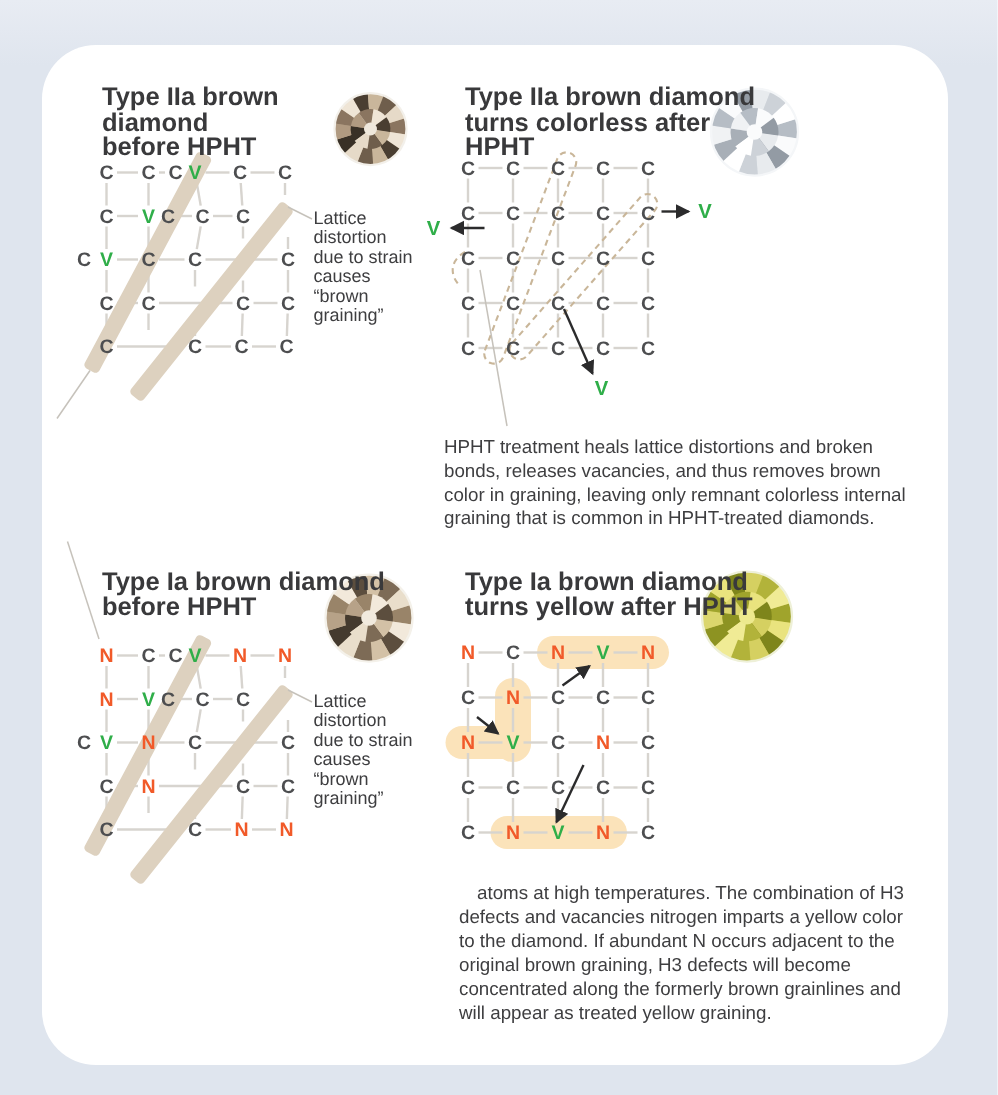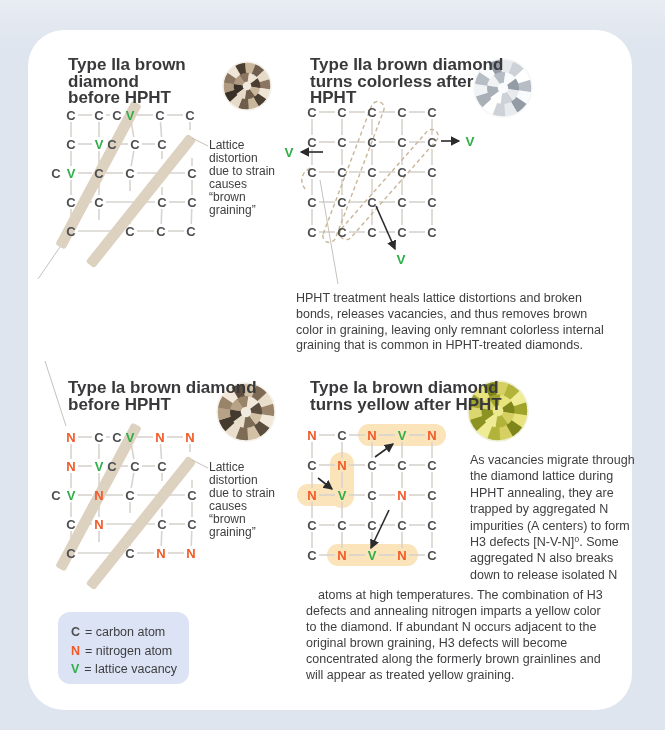--- a/index.html
+++ b/index.html
@@ -437,39 +437,20 @@
 distortion
 due to strain
 causes
 “brown
 graining”</div>
 
   <div class="txt para hpht">HPHT treatment heals lattice distortions and broken
 bonds, releases vacancies, and thus removes brown
 color in graining, leaving only remnant colorless internal
 graining that is common in HPHT-treated diamonds.</div>
-  <div class="txt para asvac">As vacancies migrate through
-the diamond lattice during
-HPHT annealing, they are
-trapped by aggregated N
-impurities (A centers) to form
-H3 defects [N-V-N]⁰. Some
-aggregated N also breaks
-down to release isolated N</div>
   <div class="txt para tail">atoms at high temperatures. The combination of H3
-defects and annealing nitrogen imparts a yellow color
+defects and vacancies nitrogen imparts a yellow color
 to the diamond. If abundant N occurs adjacent to the
 original brown graining, H3 defects will become
 concentrated along the formerly brown grainlines and
 will appear as treated yellow graining.</div>
 
-  <div class="legend">
-    <div class="lg-item">
-      <span class="lg-sym" style="color: rgb(77, 78, 80);">C</span><span>= carbon atom</span>
-    </div>
-    <div class="lg-item">
-      <span class="lg-sym" style="color: rgb(241, 90, 41);">N</span><span>= nitrogen atom</span>
-    </div>
-    <div class="lg-item">
-      <span class="lg-sym" style="color: rgb(47, 174, 73);">V</span><span>= lattice vacancy</span>
-    </div>
-  </div>
 </div>
 
 </body></html>

